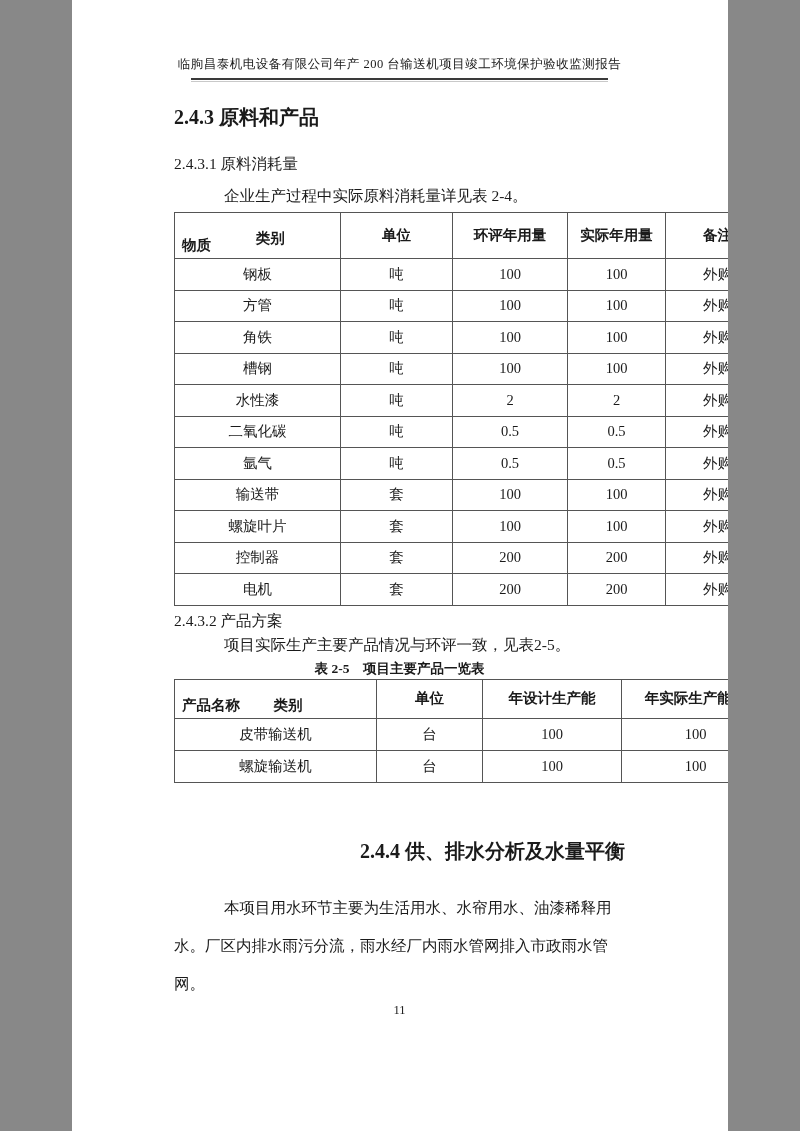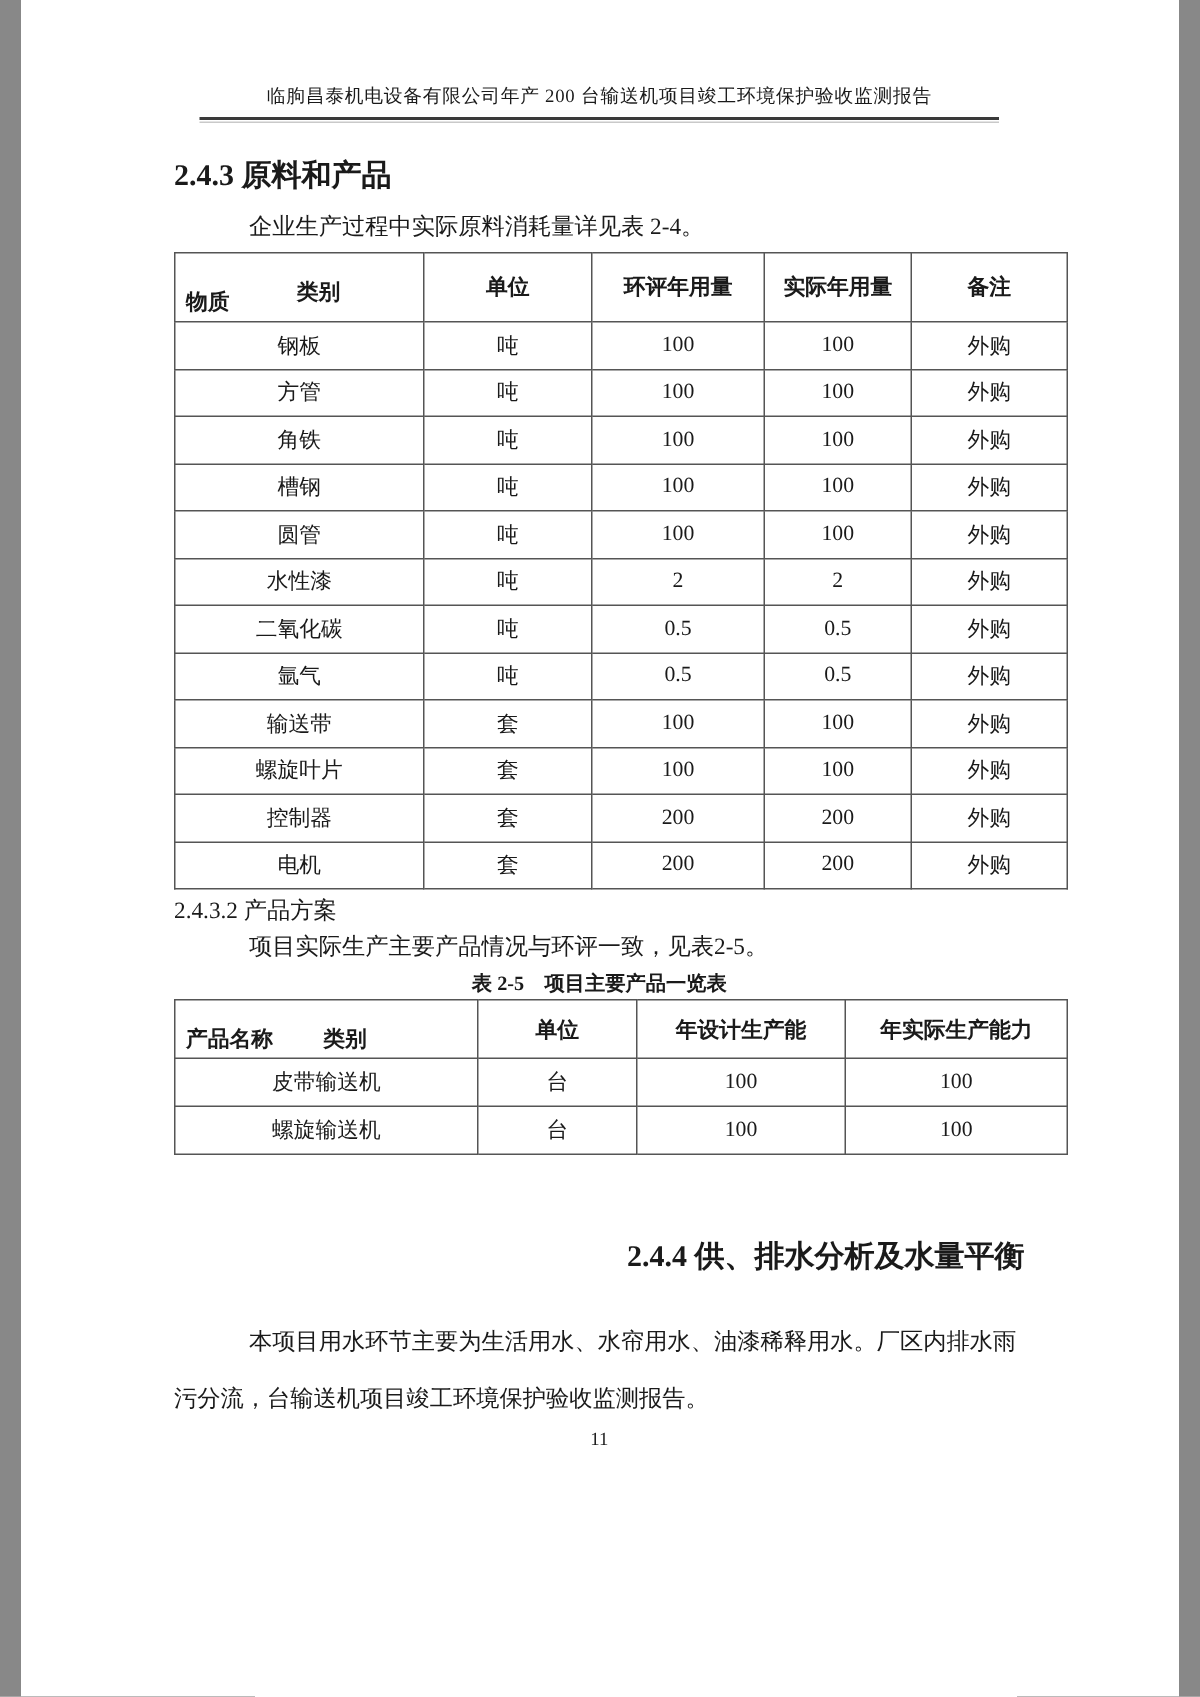--- a/index.html
+++ b/index.html
@@ -1,18 +1,18 @@
 <!DOCTYPE html>
 <html><head>
 <meta charset="utf-8">
 <style>
   html,body { margin:0; padding:0; background:#888; }
   .page {
     position: relative;
-    width: 772px; height: 1131px;
+    width: 656px; height: 1131px;
     margin: 0 auto;
     background: #ffffff;
     color: #1a1a1a;
     font-family: "Liberation Serif", "DejaVu Serif", serif;
     overflow: hidden;
     box-sizing: border-box;
     padding: 0 103px 0 102px;
   }
   .page-header {
     margin-top: 56px;
@@ -99,20 +99,21 @@
 </head>
 <body>
 
 <div class="page">
 
   <div class="page-header">临朐昌泰机电设备有限公司年产 200 台输送机项目竣工环境保护验收监测报告</div>
   <div class="header-rule"></div>
 
   <h2 class="doc-h2">2.4.3 原料和产品</h2>
 
+  <h3 class="doc-h3">2.4.3.1 原料消耗量</h3>
 
   <p class="body-text">企业生产过程中实际原料消耗量详见表 2-4。</p>
 
 
   <table class="data-table t24" data-table="section_243.table_24">
     <colgroup>
       <col style="width:166px">
         <col style="width:112px">
         <col style="width:115px">
       <col style="width:98px">
@@ -153,27 +154,20 @@
           <td>外购</td>
         </tr>
         <tr>
           <td>槽钢</td>
           <td>吨</td>
           <td>100</td>
           <td>100</td>
           <td>外购</td>
         </tr>
         <tr>
-          <td>圆管</td>
-          <td>吨</td>
-          <td>100</td>
-          <td>100</td>
-          <td>外购</td>
-        </tr>
-        <tr>
           <td>水性漆</td>
           <td>吨</td>
           <td>2</td>
           <td>2</td>
           <td>外购</td>
         </tr>
         <tr>
           <td>二氧化碳</td>
           <td>吨</td>
           <td>0.5</td>
@@ -253,17 +247,17 @@
           <td>螺旋输送机</td>
           <td>台</td>
           <td>100</td>
           <td>100</td>
         </tr>
       </tbody>
     </table>
 
   <h2 class="doc-h2 second">2.4.4 供、排水分析及水量平衡</h2>
 
-  <p class="body-text wide">本项目用水环节主要为生活用水、水帘用水、油漆稀释用水。厂区内排水雨污分流，台输送机项目竣工环境保护验收监测报告。</p>
+  <p class="body-text wide">本项目用水环节主要为生活用水、水帘用水、油漆稀释用水。厂区内排水雨污分流，雨水经厂内雨水管网排入市政雨水管网。</p>
 
   <div class="page-footer">11</div>
 
 </div>
 
 </body></html>

